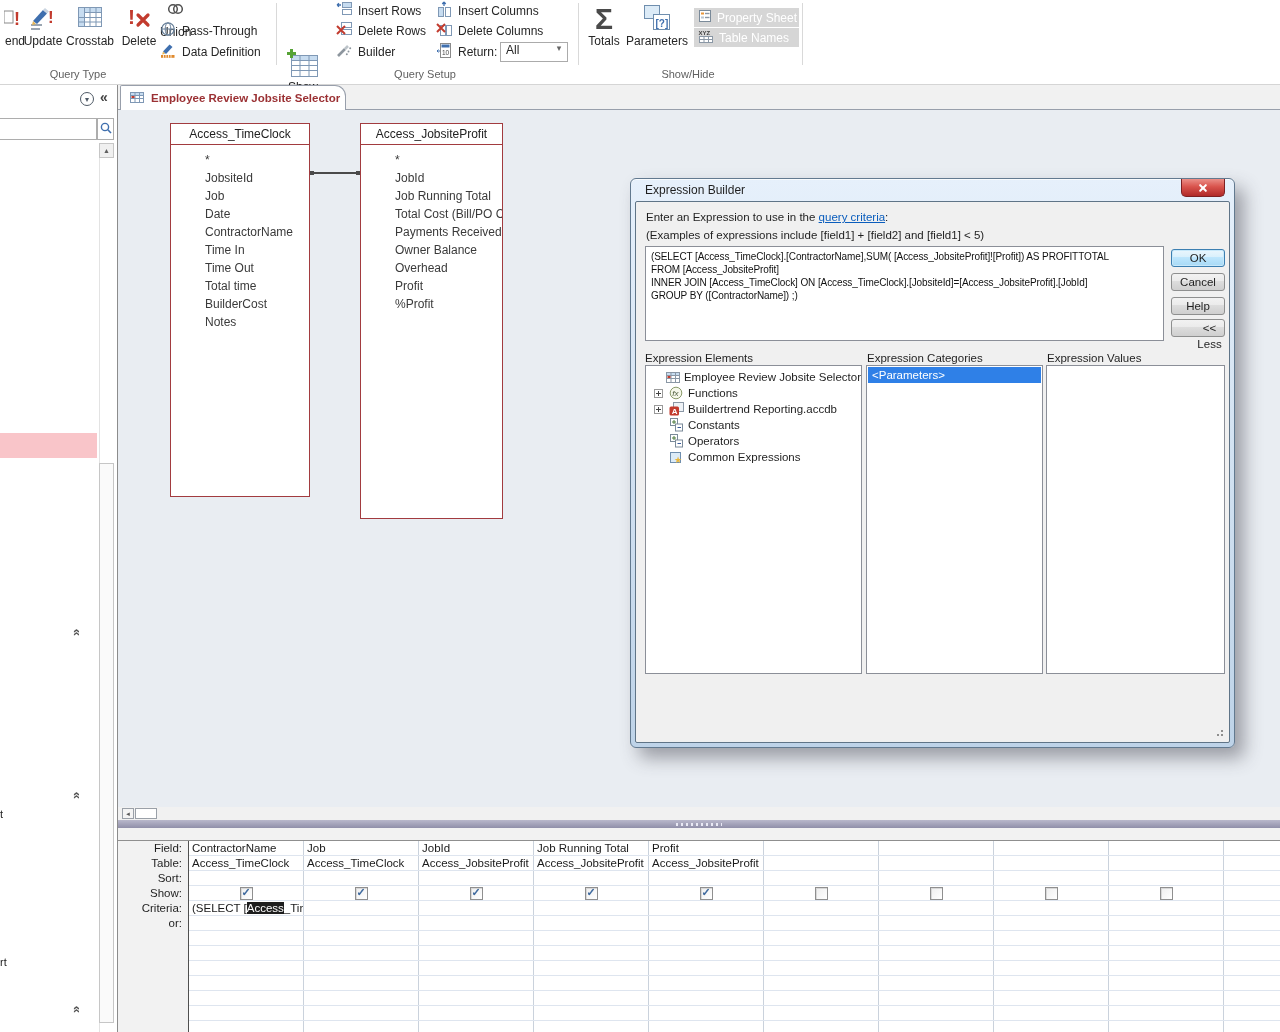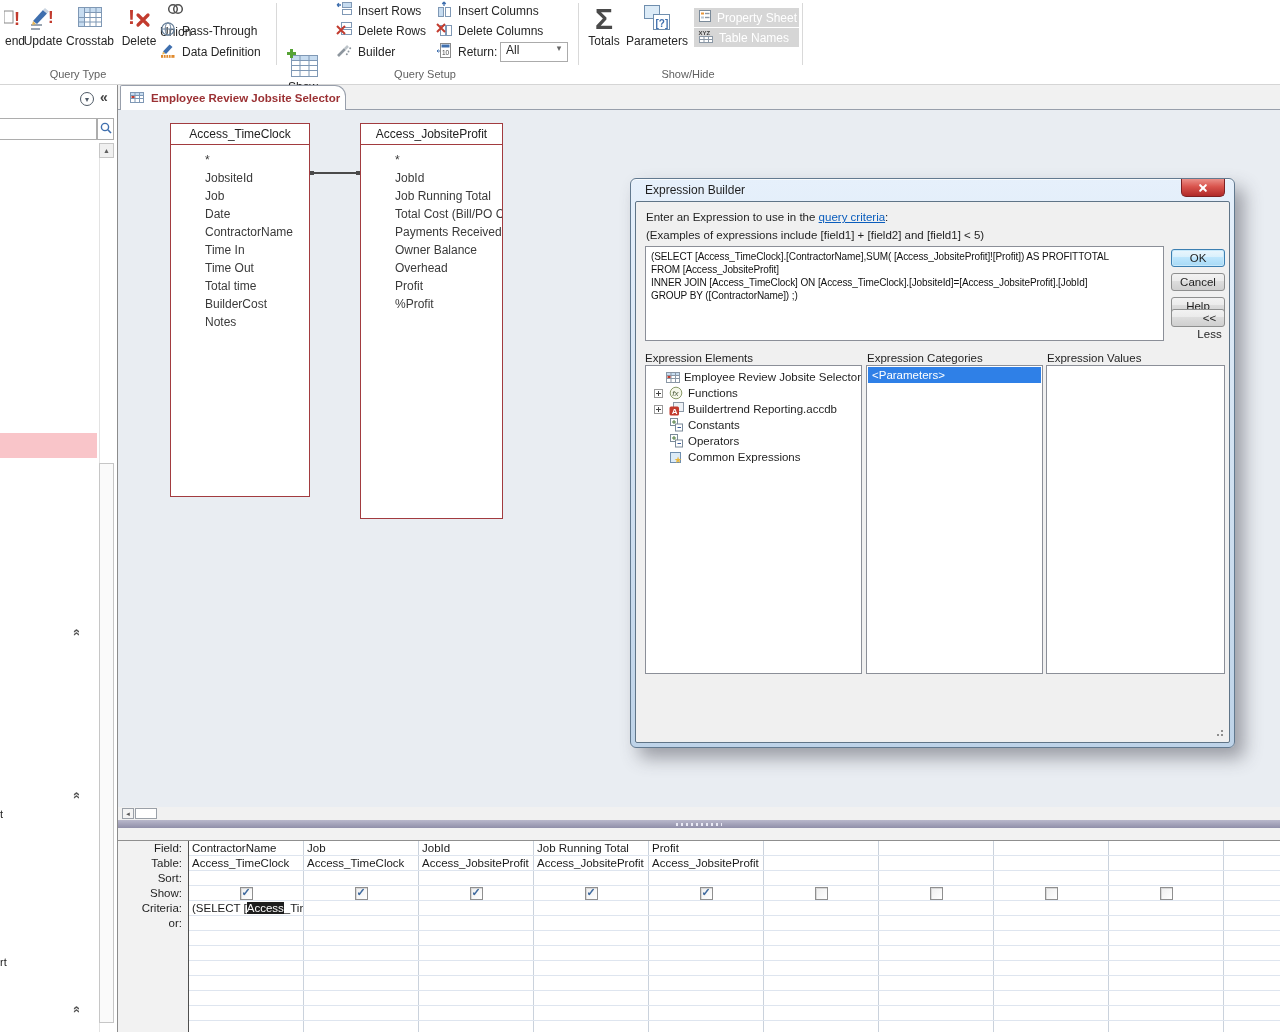--- a/index.html
+++ b/index.html
@@ -608,21 +608,21 @@
       <div class="dlg-prompt"><span>Enter an Expression to use in the </span><a href="#">query criteria</a><span>:</span></div>
       <div class="dlg-examples">(Examples of expressions include [field1] + [field2] and [field1] &lt; 5)</div>
       <div class="expr">(SELECT [Access_TimeClock].[ContractorName],SUM( [Access_JobsiteProfit]![Profit]) AS PROFITTOTAL
 FROM [Access_JobsiteProfit]
 INNER JOIN [Access_TimeClock] ON [Access_TimeClock].[JobsiteId]=[Access_JobsiteProfit].[JobId]
 GROUP BY ([ContractorName]) ;)</div>
 
       <div class="dbtn def" style="top:47px;">OK</div>
       <div class="dbtn" style="top:71px;">Cancel</div>
       <div class="dbtn" style="top:95px;">Help</div>
-      <div class="dbtn" style="top:107px;padding-left:23px;">&lt;&lt; Less</div>
+      <div class="dbtn" style="top:117px;padding-left:23px;">&lt;&lt; Less</div>
 
       <span class="collbl" style="left:9px;">Expression Elements</span>
       <span class="collbl" style="left:231px;">Expression Categories</span>
       <span class="collbl" style="left:411px;">Expression Values</span>
 
       <div class="lbox" style="left:9px;width:217px;padding-top:3px;">
         <div class="trow">
           <span class="tgut"></span>
           <span class="ticon">
               <svg width="15" height="14">

